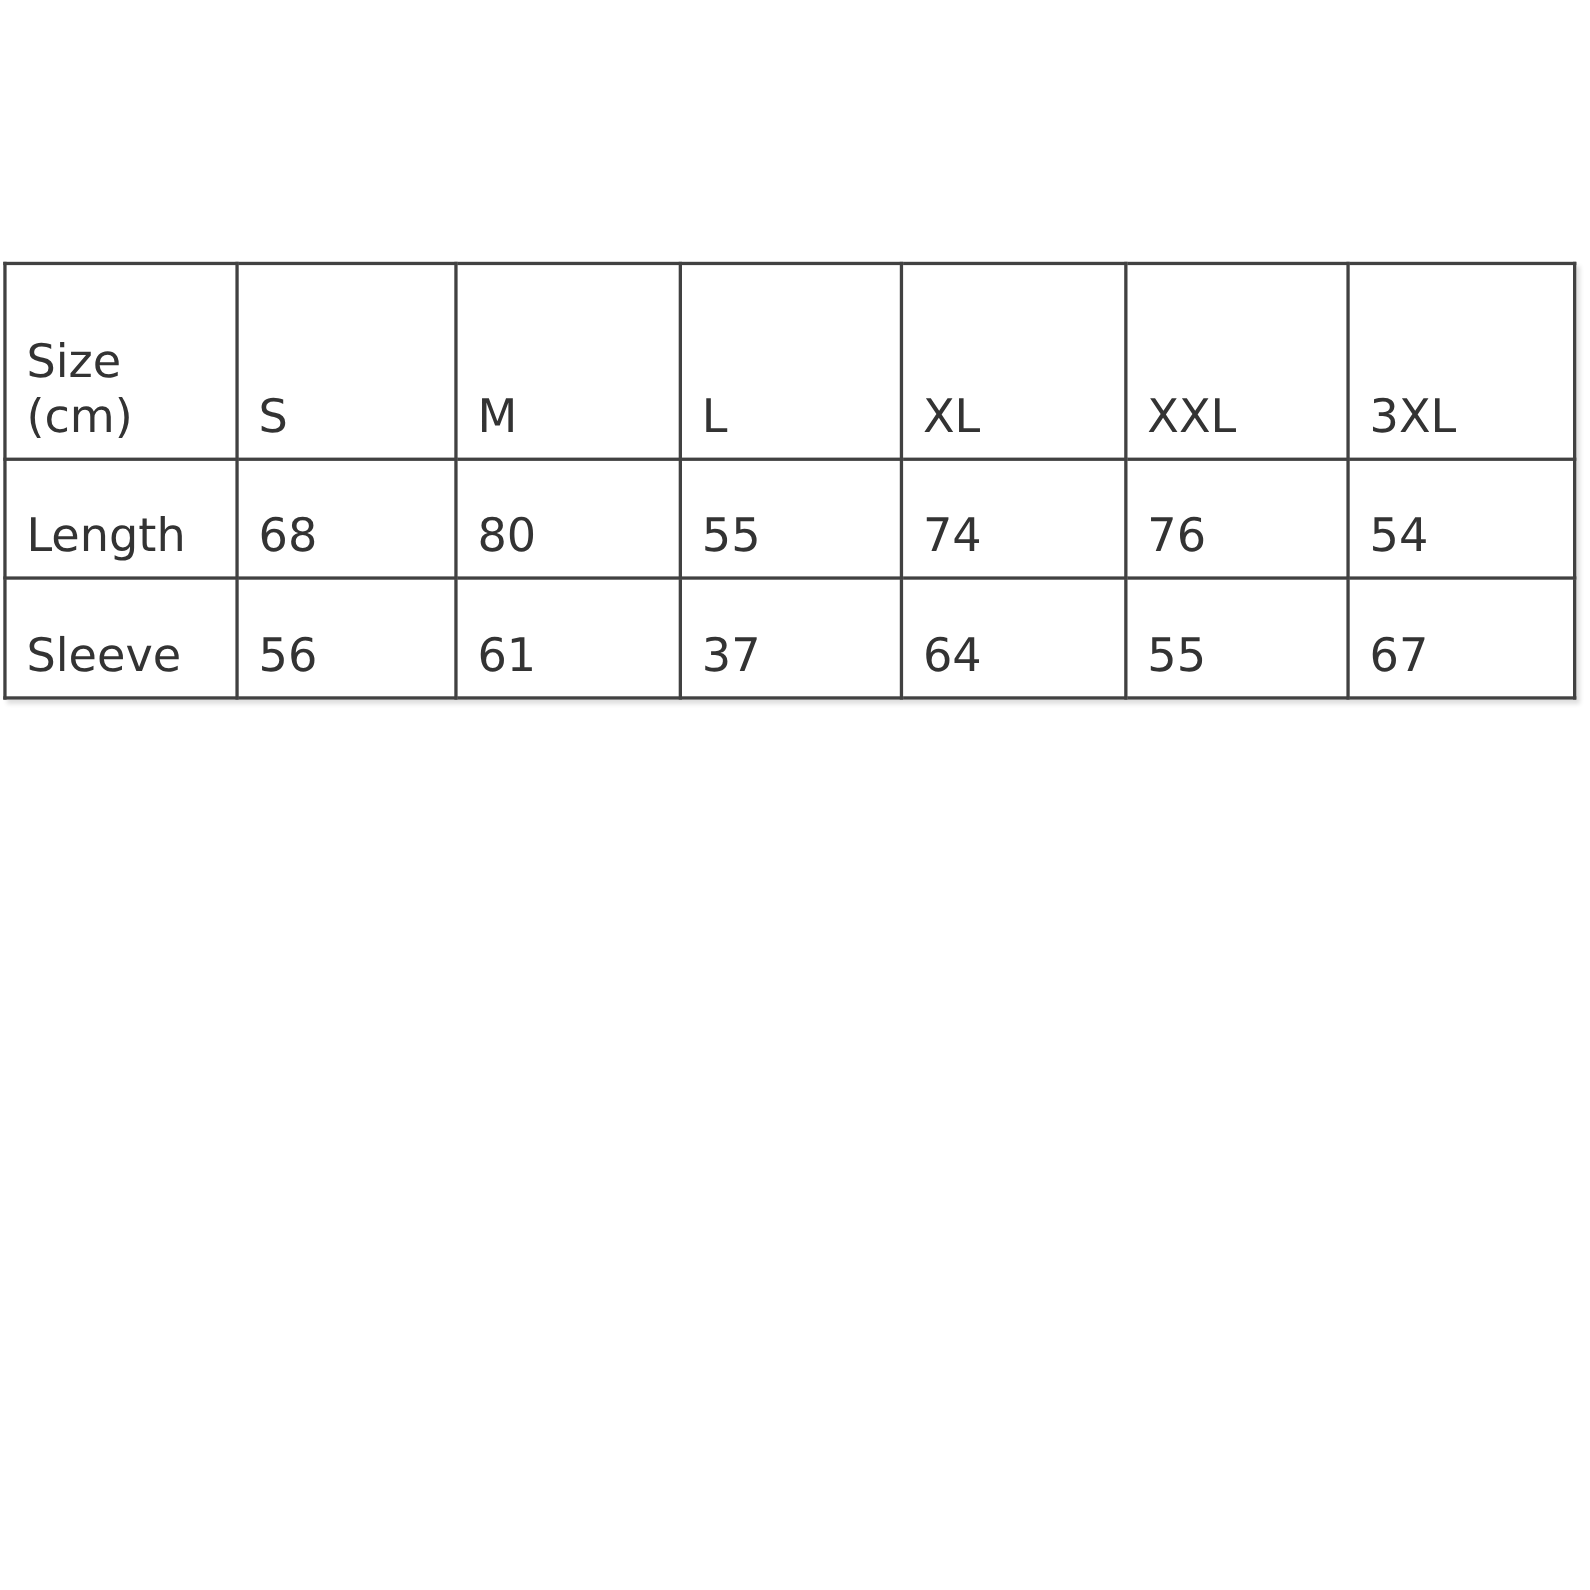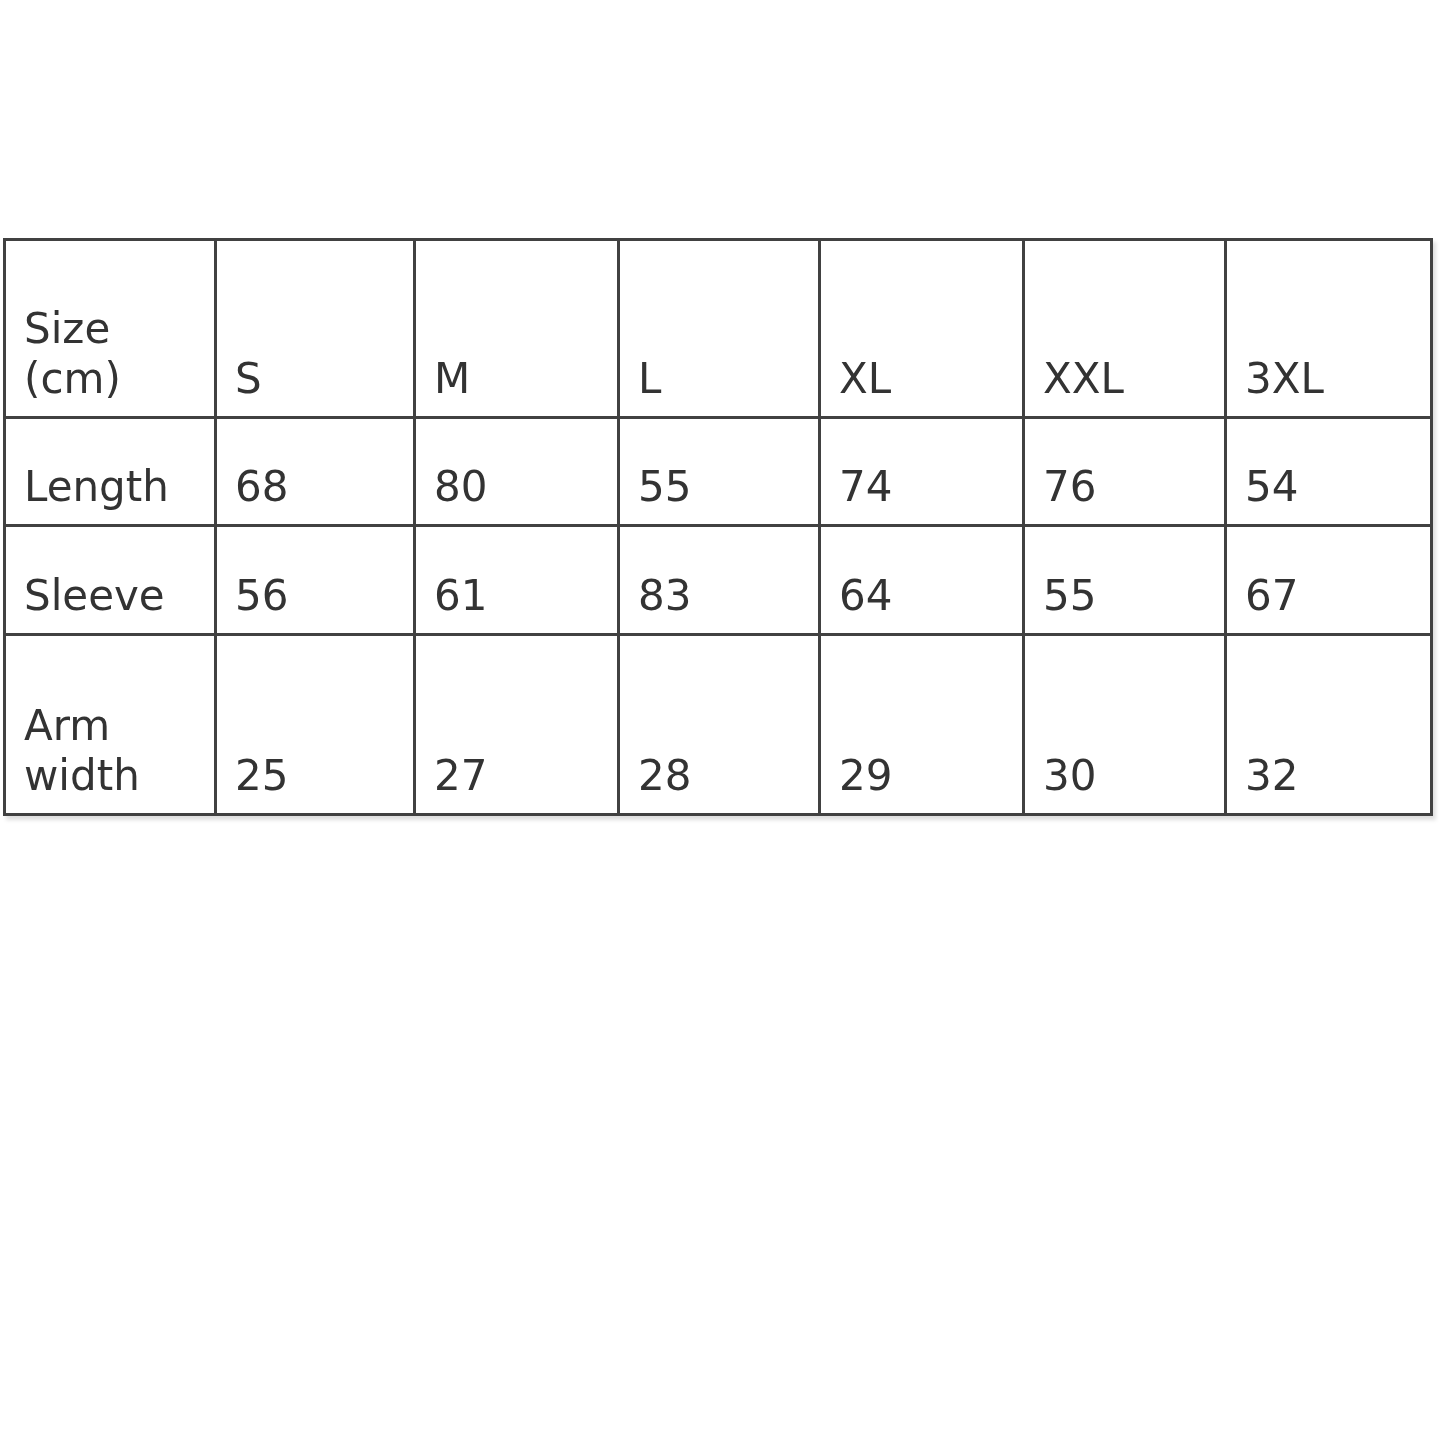--- a/index.html
+++ b/index.html
@@ -74,32 +74,20 @@
       <td>80</td>
       <td>55</td>
       <td>74</td>
       <td>76</td>
       <td>54</td>
     </tr>
     <tr style="height:109px">
       <td>Sleeve</td>
       <td>56</td>
       <td>61</td>
-      <td>83</td>
+      <td>37</td>
       <td>64</td>
       <td>55</td>
       <td>67</td>
-    </tr>
-    <tr style="height:180px">
-      <td class="arm-label">
-        <div>Arm</div>
-        <div>width</div>
-      </td>
-      <td class="arm-value">25</td>
-      <td class="arm-value">27</td>
-      <td class="arm-value">28</td>
-      <td class="arm-value">29</td>
-      <td class="arm-value">30</td>
-      <td class="arm-value">32</td>
     </tr>
   </tbody>
     </table>
 </div>
 
 </body></html>

